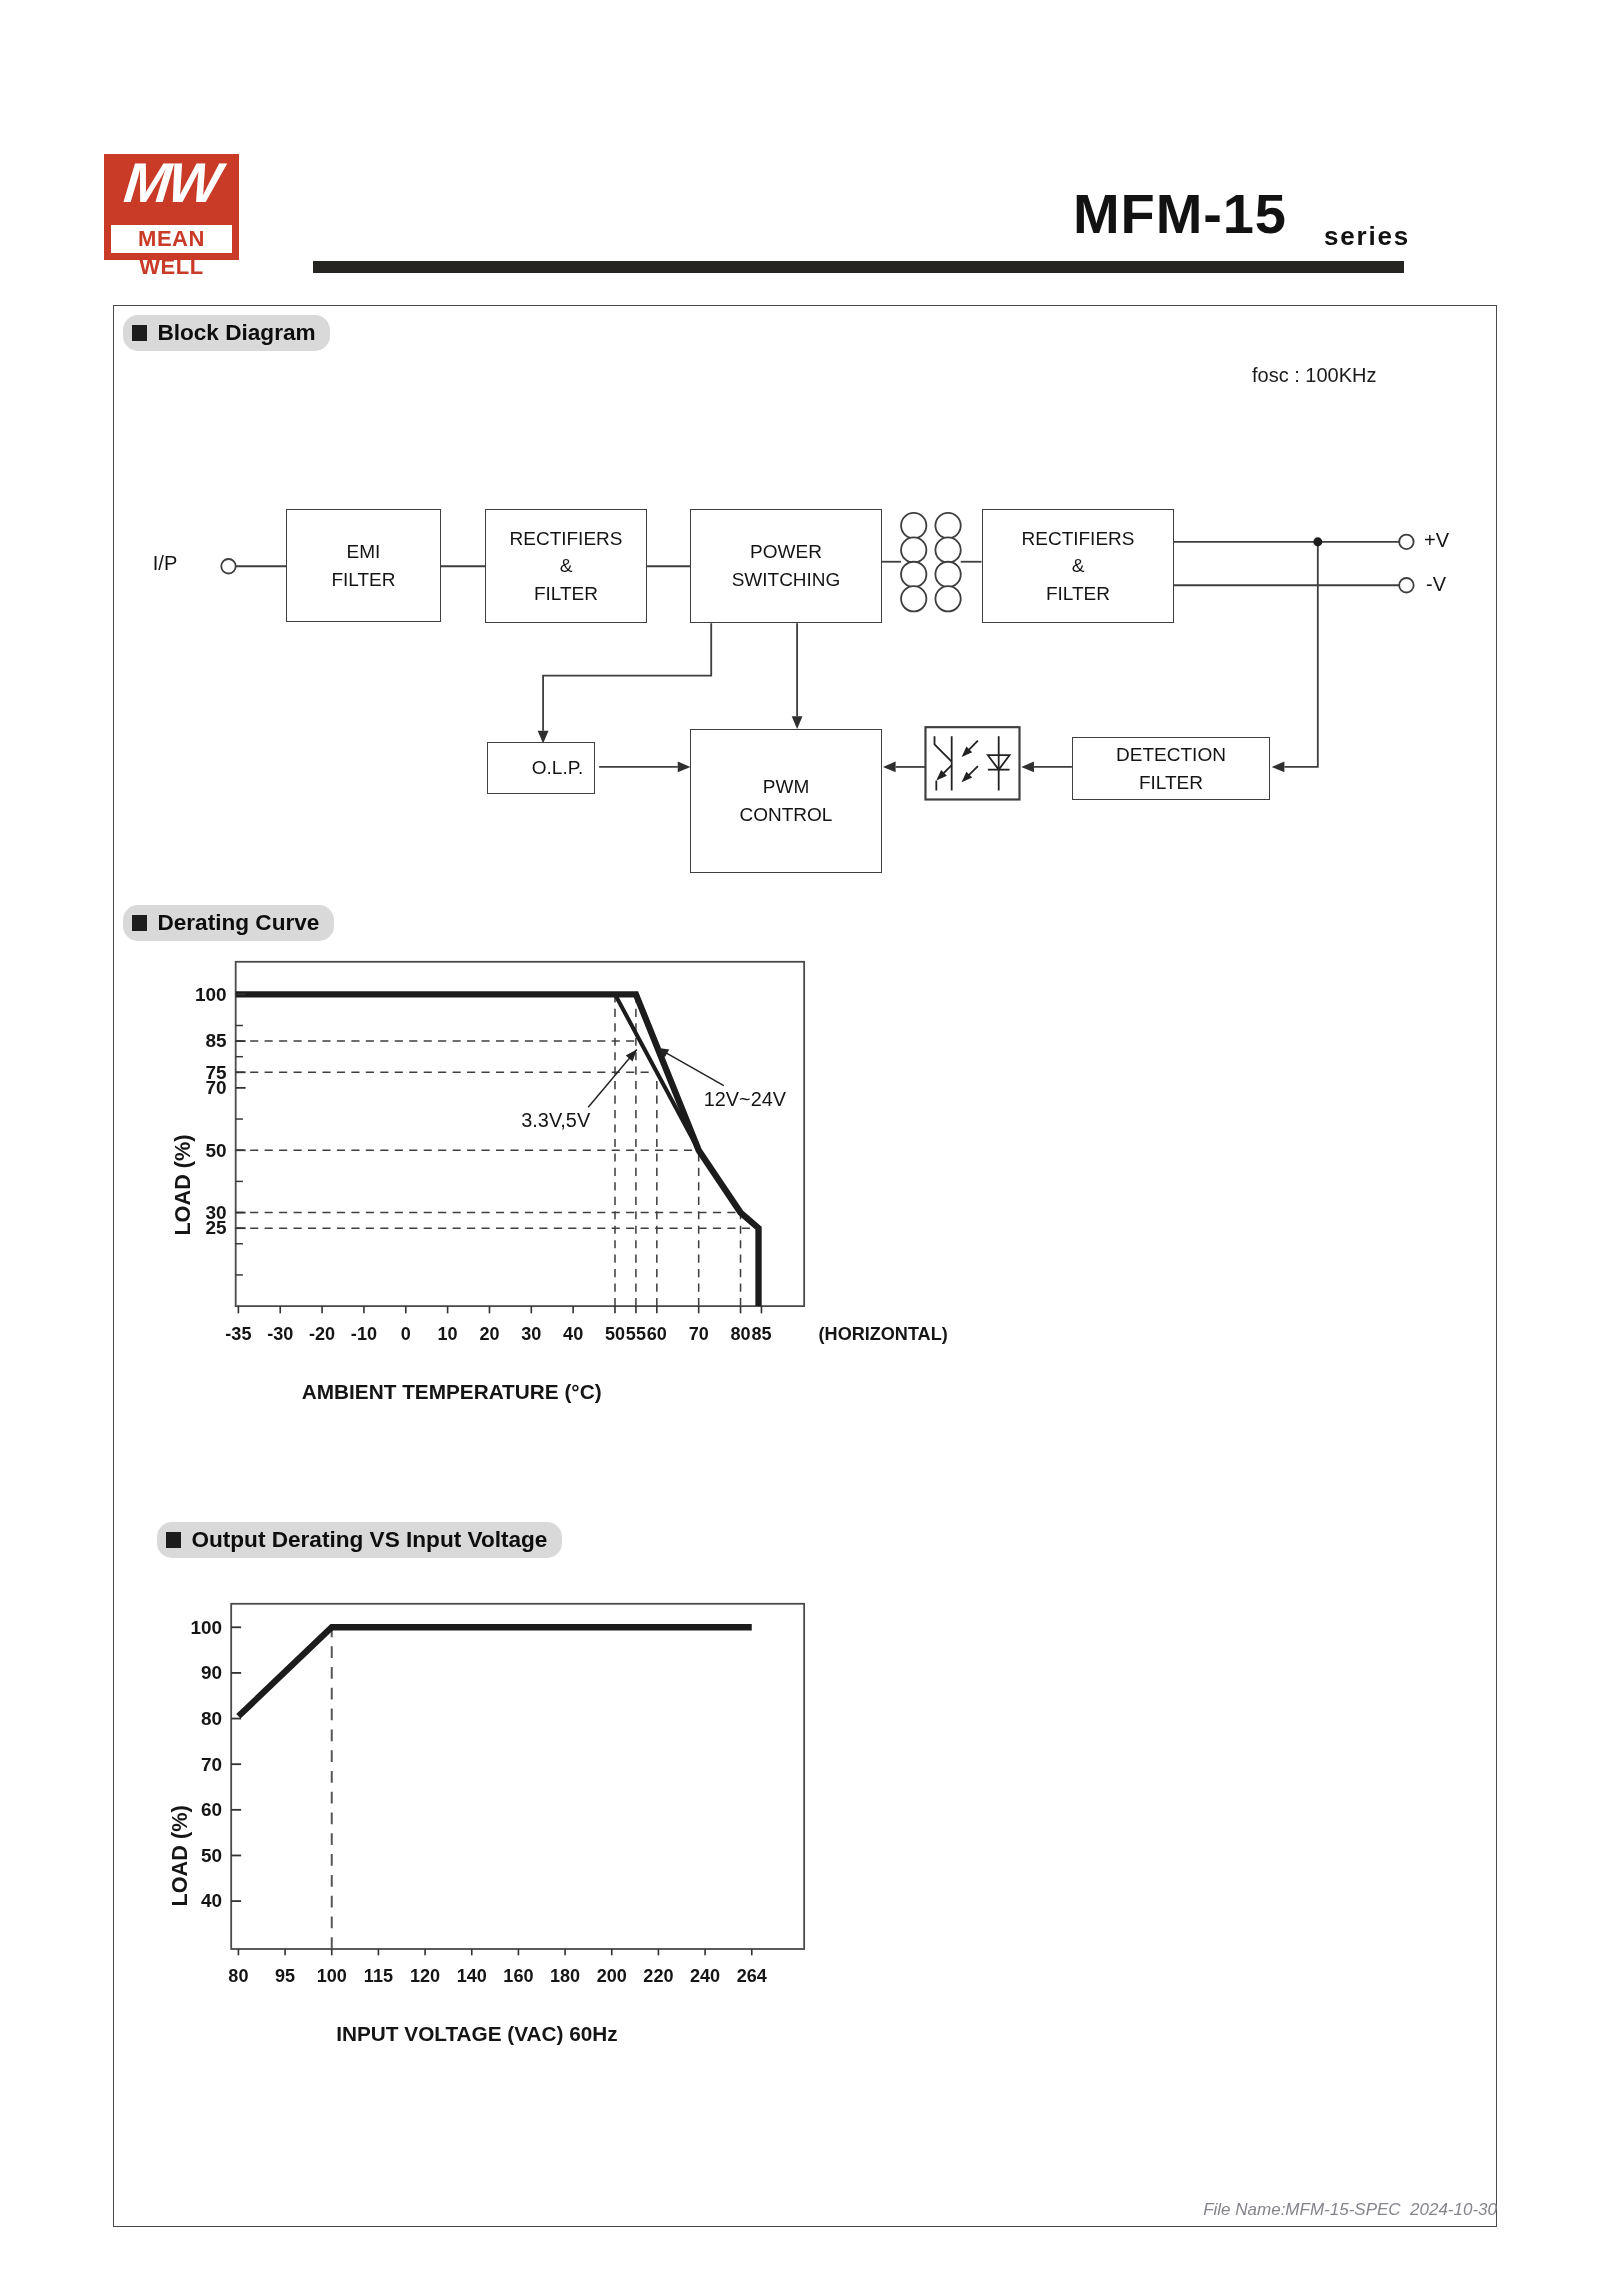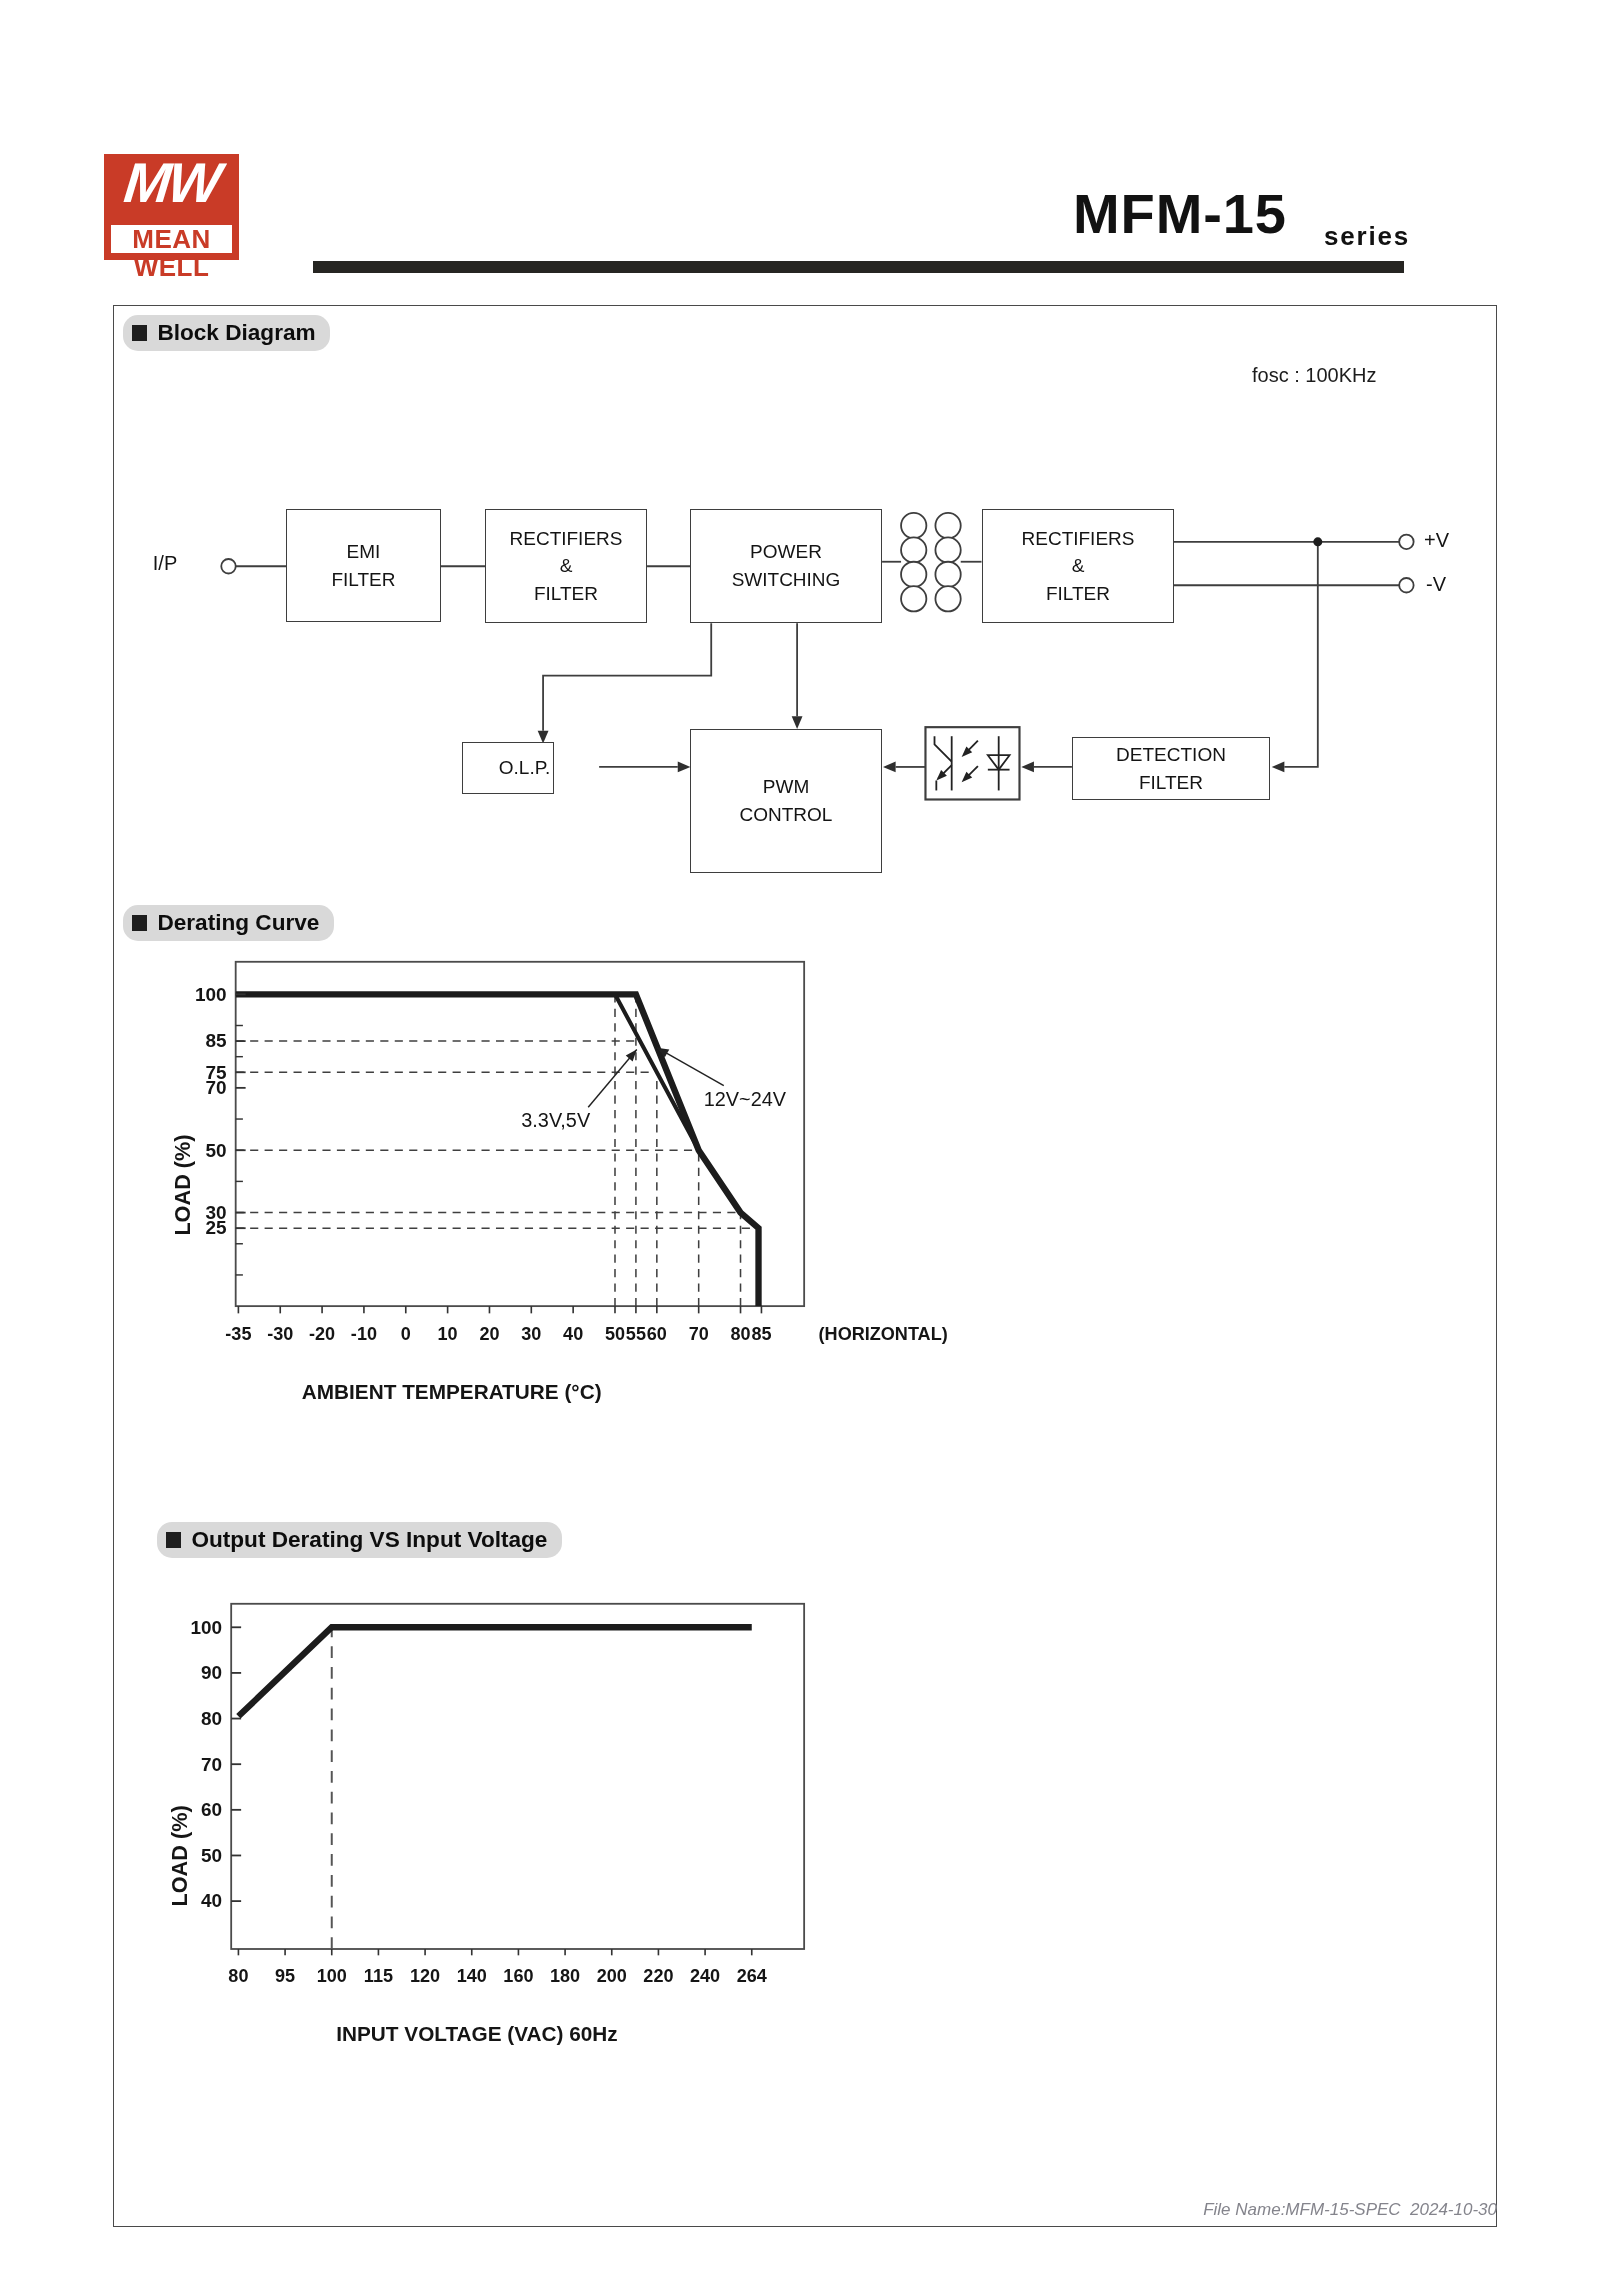--- a/index.html
+++ b/index.html
@@ -4,21 +4,21 @@
 <style>
   html,body{margin:0;padding:0;background:#fff;}
   .page{position:relative;width:1615px;height:2285px;background:#fff;
         font-family:"Liberation Sans",sans-serif;color:#161616;overflow:hidden;}
   .abs{position:absolute;}
   
   .logo{left:104px;top:154px;width:135px;height:106px;background:var(--brand-red,#c93b27);}
   .logo-mw{position:absolute;top:-3.6px;left:0;right:0;text-align:center;font-style:italic;
            font-weight:bold;font-size:56px;color:#fff;transform:skewX(-6deg);letter-spacing:-2.7px;}
   .logo-brand{position:absolute;left:7.2px;right:7.2px;bottom:7.2px;height:28px;background:#fff;
-              color:var(--brand-red,#c93b27);font-weight:bold;font-size:26px;text-align:center;
+              color:var(--brand-red,#c93b27);font-weight:bold;font-size:22px;text-align:center;
               line-height:28px;letter-spacing:0.5px;}
   .subtitle{left:318px;top:212px;font-size:25px;font-weight:bold;white-space:pre;color:#121212;}
   .header-rule{left:313px;top:261px;width:1091px;height:11.8px;background:#262522;}
   .series-name{left:1073px;top:181px;font-size:56px;font-weight:bold;letter-spacing:0.9px;color:#121212;}
   .series-suffix{left:1324px;top:221px;font-size:26px;font-weight:bold;letter-spacing:1.8px;color:#121212;}
   
   .main-frame{left:113px;top:305px;width:1384px;height:1922px;border:1.8px solid #4a4a4a;box-sizing:border-box;}
   
   .badge{display:inline-flex;align-items:center;gap:10px;background:#d9d9d9;height:36px;
          padding:0 14.5px 0 9px;font-size:22.6px;font-weight:bold;color:#0d0d0d;border-radius:15px;}
@@ -124,21 +124,21 @@
   </div>
   <div class="bd-box" style="left:690px;top:509px;width:192px;height:114px;">
     <span>POWER</span>
     <span>SWITCHING</span>
   </div>
   <div class="bd-box" style="left:982px;top:509px;width:192px;height:114px;">
     <span>RECTIFIERS</span>
     <span>&amp;</span>
     <span>FILTER</span>
   </div>
-  <div class="bd-box" style="left:462px;top:742px;width:92px;height:52px;padding-left:33px;">
+  <div class="bd-box" style="left:487px;top:742px;width:108px;height:52px;padding-left:33px;">
     <span>O.L.P.</span>
   </div>
   <div class="bd-box" style="left:690px;top:729px;width:192px;height:144px;">
     <span>PWM</span>
     <span>CONTROL</span>
   </div>
   <div class="bd-box" style="left:1072px;top:737px;width:198px;height:63px;">
     <span>DETECTION</span>
     <span>FILTER</span>
   </div>

